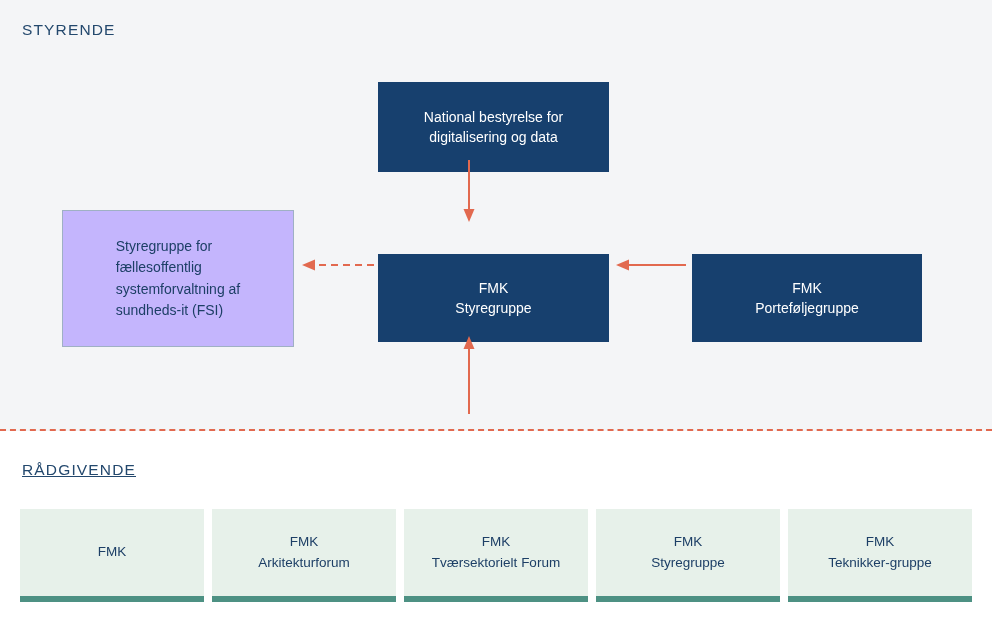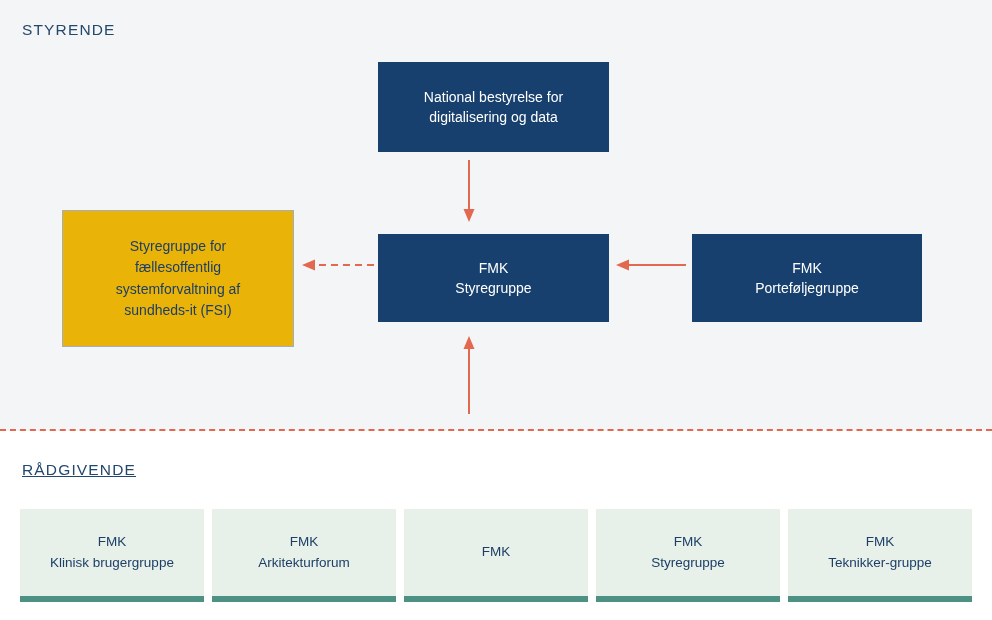--- a/index.html
+++ b/index.html
@@ -56,37 +56,38 @@
     background: #17406e;
     color: #ffffff;
     display: flex;
     align-items: center;
     justify-content: center;
     text-align: center;
     font-size: 14px;
     line-height: 1.45;
     box-sizing: border-box;
     padding: 6px 10px;
+    margin-top: 20px;
   }
   .node-top     { left: 378px; top: 62px;  width: 231px; height: 90px; }
   .node-center  { left: 378px; top: 234px; width: 231px; height: 88px; }
   .node-right   { left: 692px; top: 234px; width: 230px; height: 88px; }
 
   
   .node-white {
     position: absolute;
     left: 62px; top: 210px;
     width: 232px; height: 137px;
-    background: #eab308;
+    background: #c4b5fd;
     border: 1px solid #9fb0c4;
     color: #1d3f66;
     display: flex;
     align-items: center;
     justify-content: center;
-    text-align: center;
+    text-align: left;
     font-size: 14px;
     line-height: 1.52;
     box-sizing: border-box;
     padding: 6px 14px;
   }
 
   
   .advisory-row {
     position: absolute;
     left: 20px; top: 509px;
@@ -182,30 +183,30 @@
   <div class="section-divider"></div>
 
   <div class="section-advisory"></div>
 
   <div class="section-heading heading-advisory">RÅDGIVENDE</div>
 
   <div class="advisory-row">
 
     <div class="card-green">
       <span>FMK</span>
-      <span>Klinisk brugergruppe</span>
     </div>
 
     <div class="card-green">
       <span>FMK</span>
       <span>Arkitekturforum</span>
     </div>
 
     <div class="card-green">
       <span>FMK</span>
+      <span>Tværsektorielt Forum</span>
     </div>
 
     <div class="card-green">
       <span>FMK</span>
       <span>Styregruppe</span>
     </div>
 
     <div class="card-green">
       <span>FMK</span>
       <span>Teknikker-gruppe</span>

